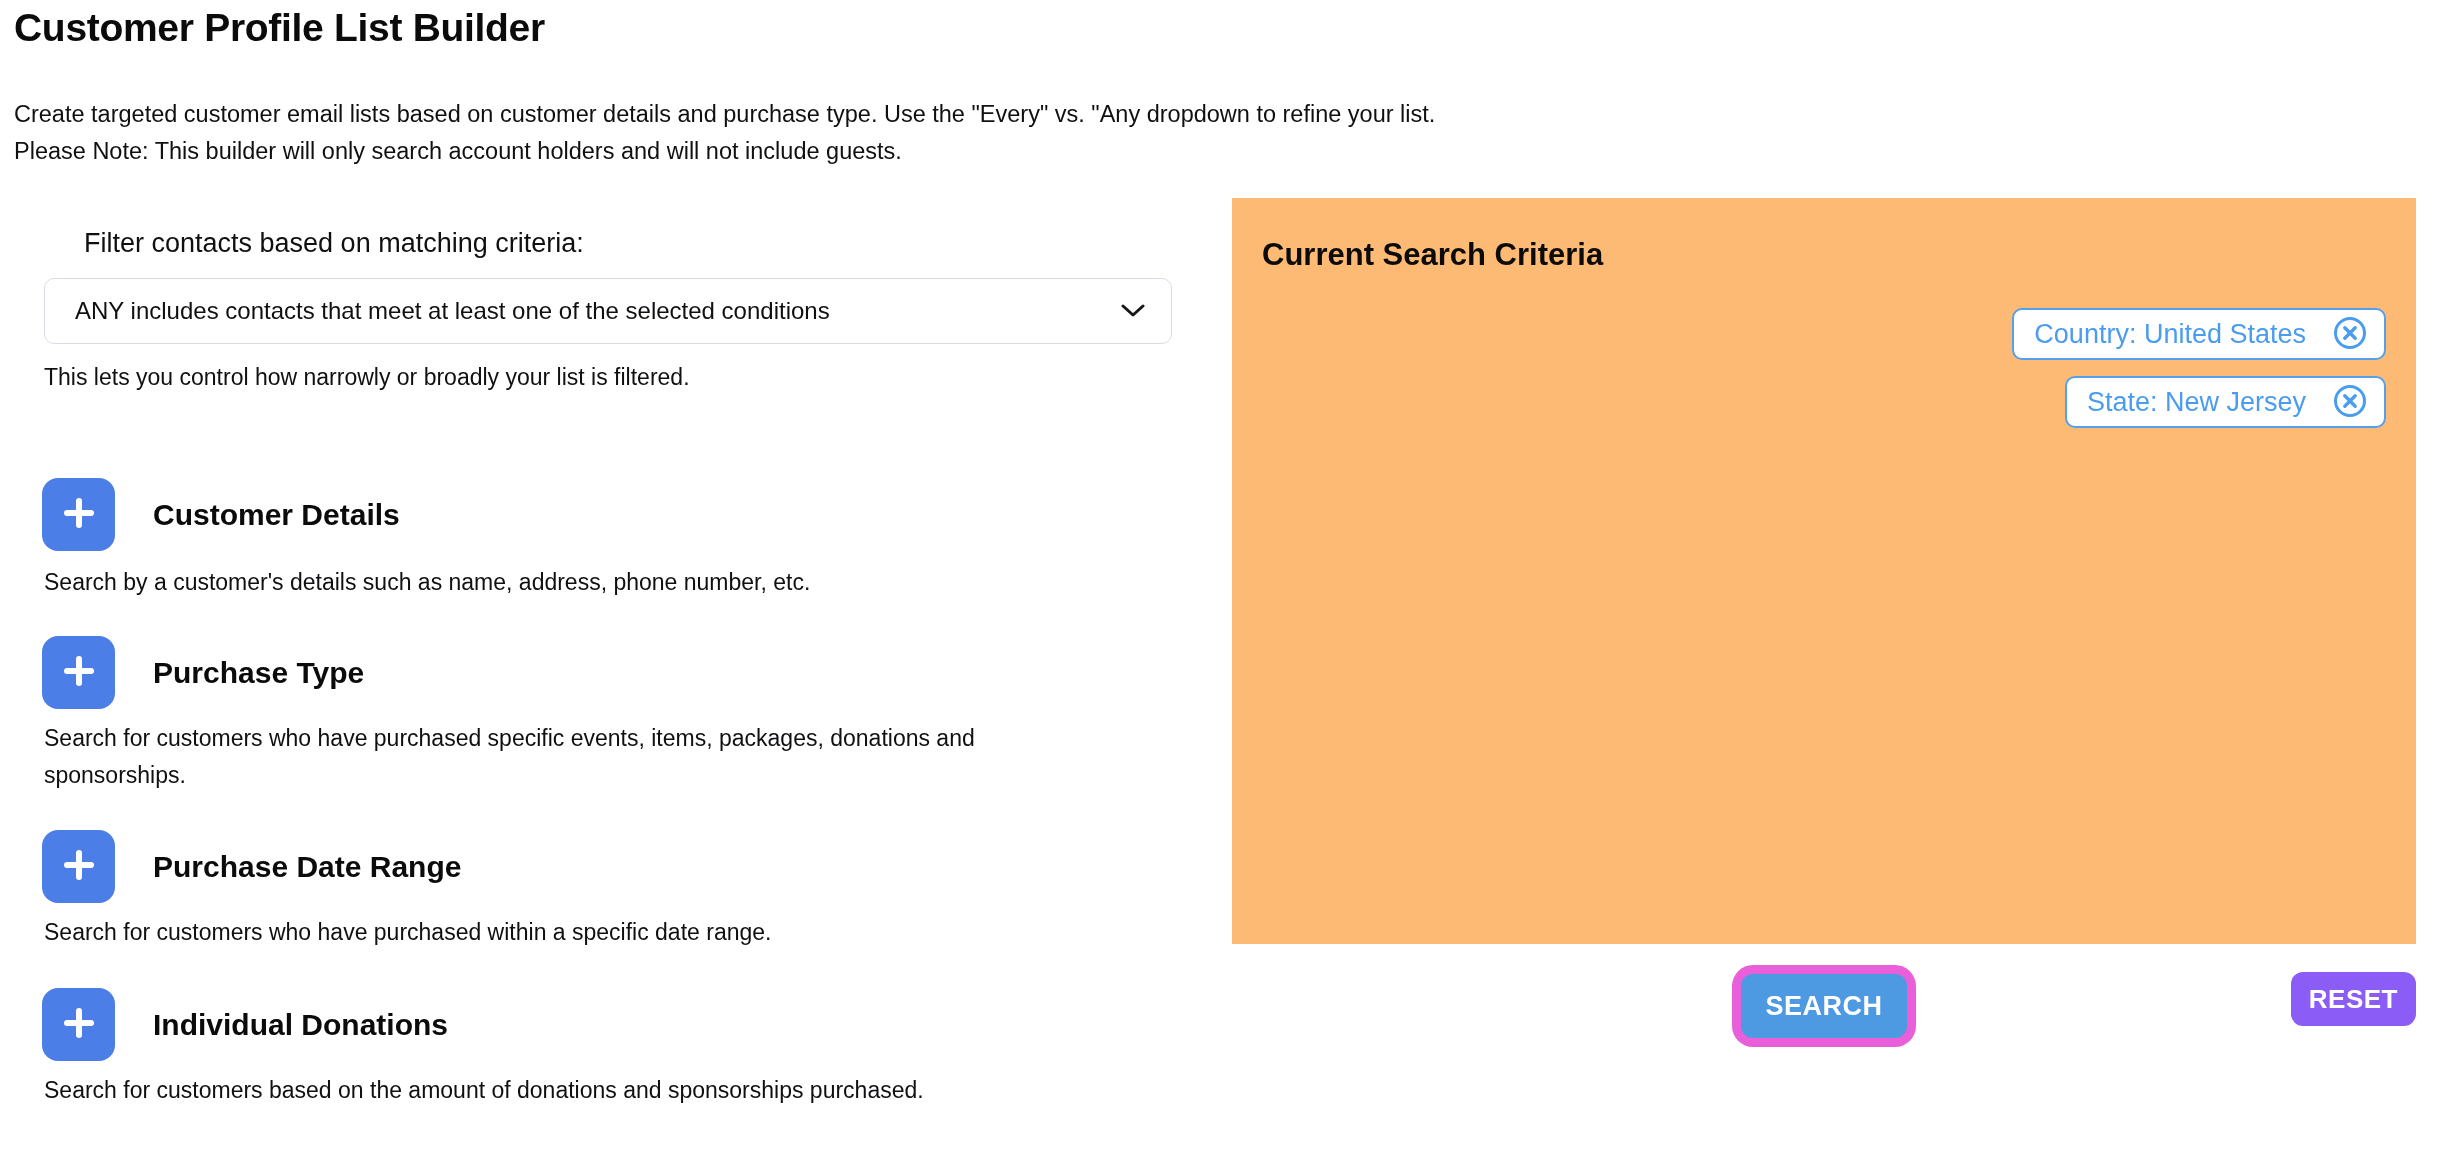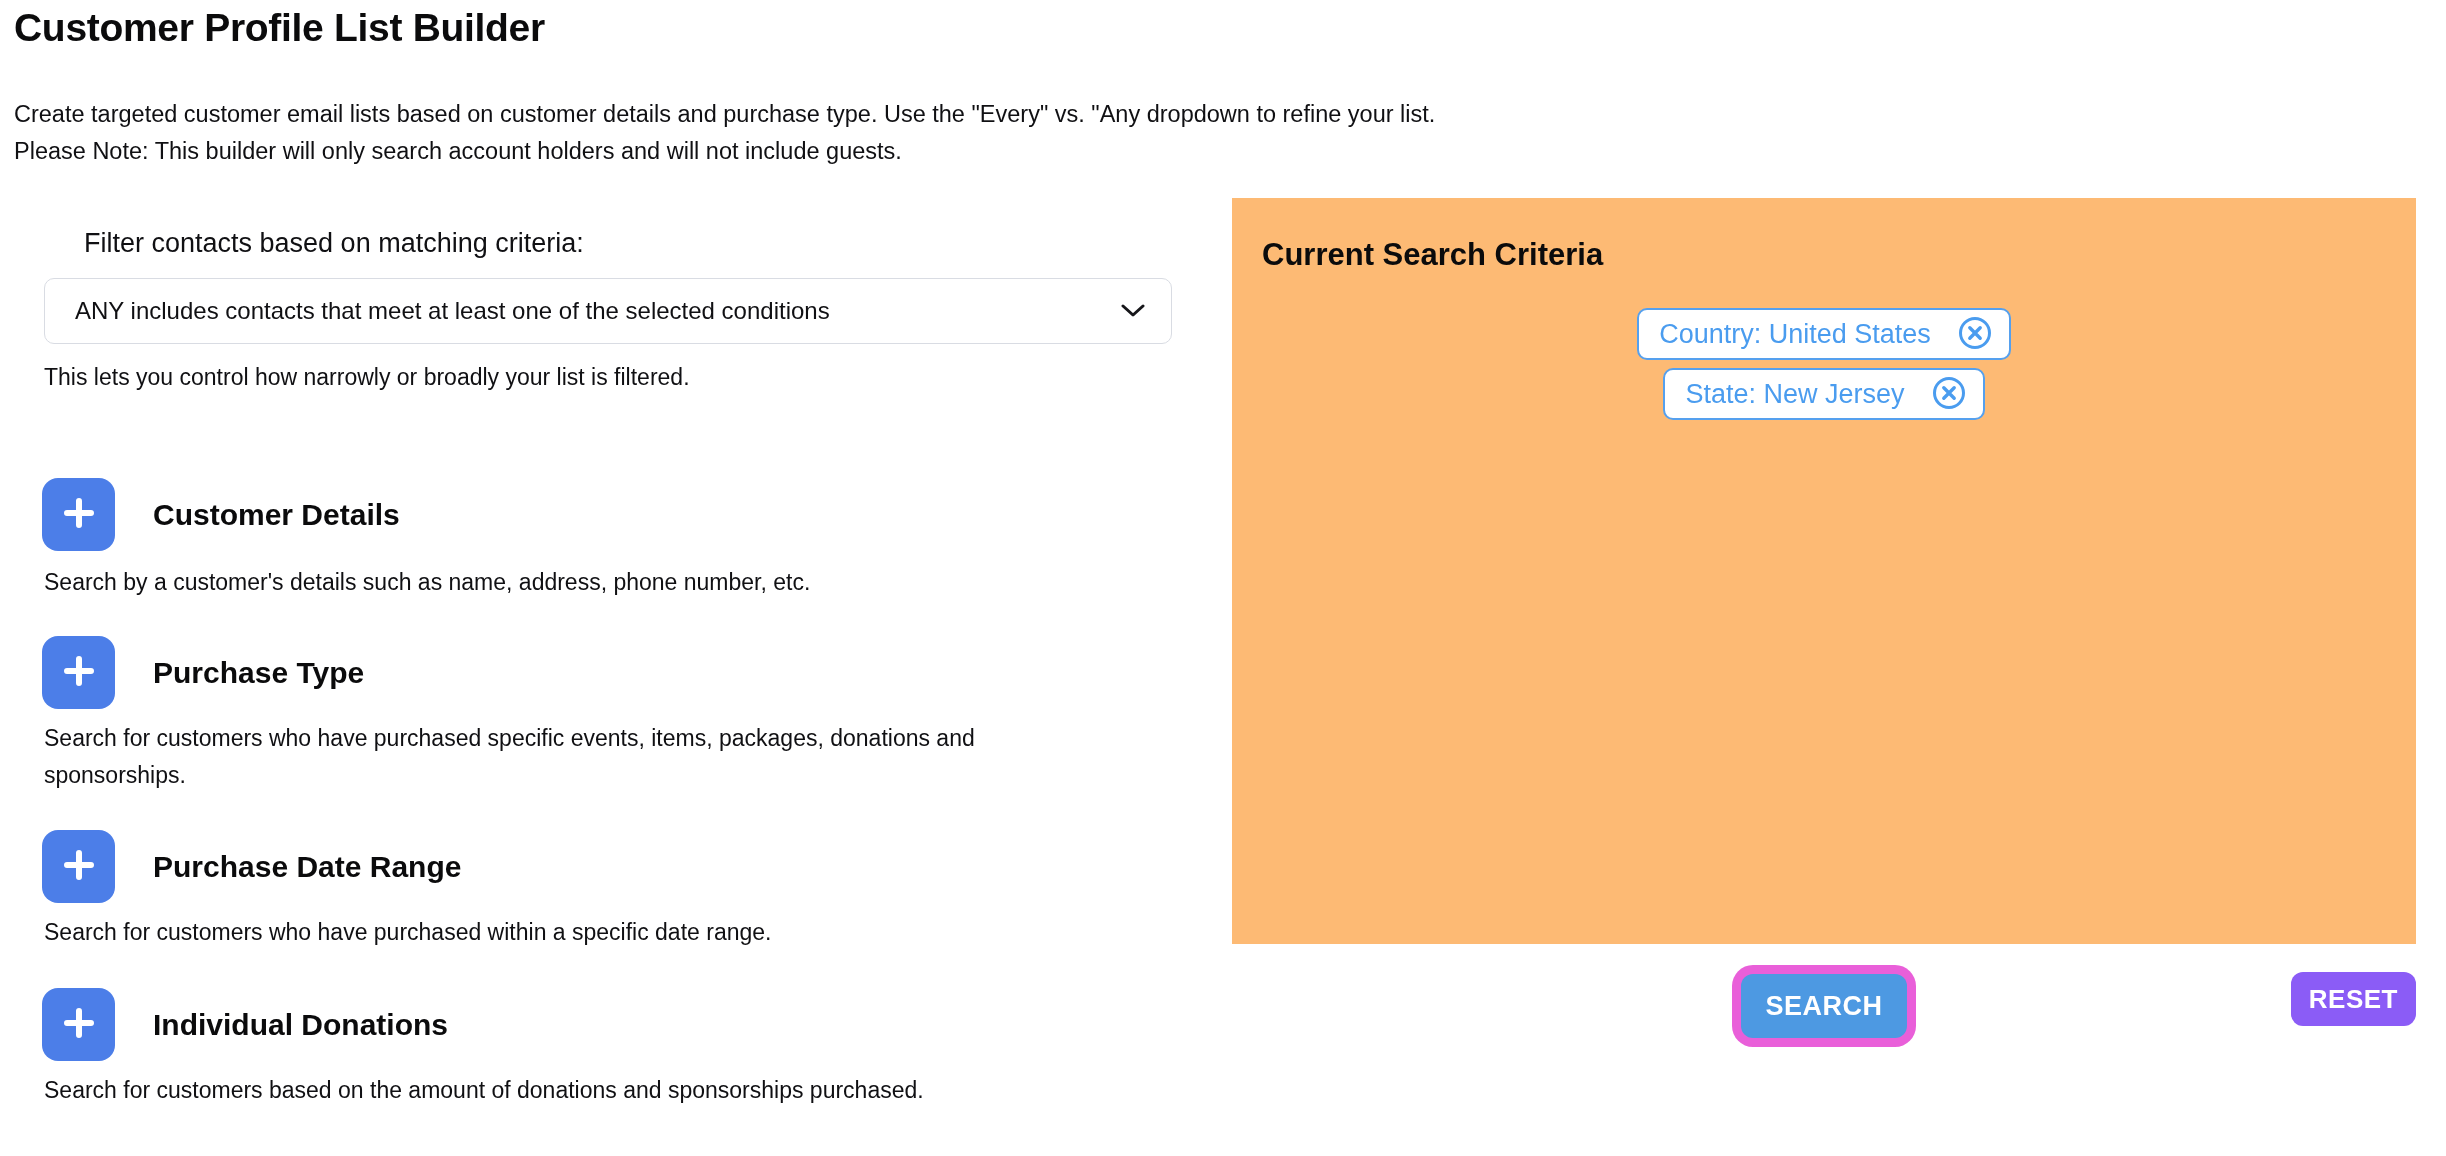--- a/index.html
+++ b/index.html
@@ -68,21 +68,21 @@
   #sec-hdr-4 { top: 988px; } #sec-desc-4 { top: 1072px; }
 
   
   .criteria-panel {
     position: absolute; left: 1232px; top: 198px;
     width: 1184px; height: 746px;
     background: #fdba74;
     padding: 38px 30px;
   }
   .criteria-title { font-size: 31px; font-weight: 800; color: #0b0b0c; line-height: 38px; }
-  .chips { margin-top: 34px; display: flex; flex-direction: column; align-items: center; gap: 8px; }
+  .chips { margin-top: 34px; display: flex; flex-direction: column; align-items: flex-end; gap: 16px; }
   .chip {
     display: inline-flex; align-items: center; gap: 26px;
     height: 52px; padding: 0 16px 0 20px;
     background: #ffffff; border: 2px solid #55a0ee; border-radius: 10px;
     color: #4a9cef; font-size: 27px;
   }
   .chip-close {
     border: none; background: transparent; padding: 0;
     width: 36px; height: 36px; display: flex; align-items: center; justify-content: center;
     color: #4a9cef; cursor: pointer;

